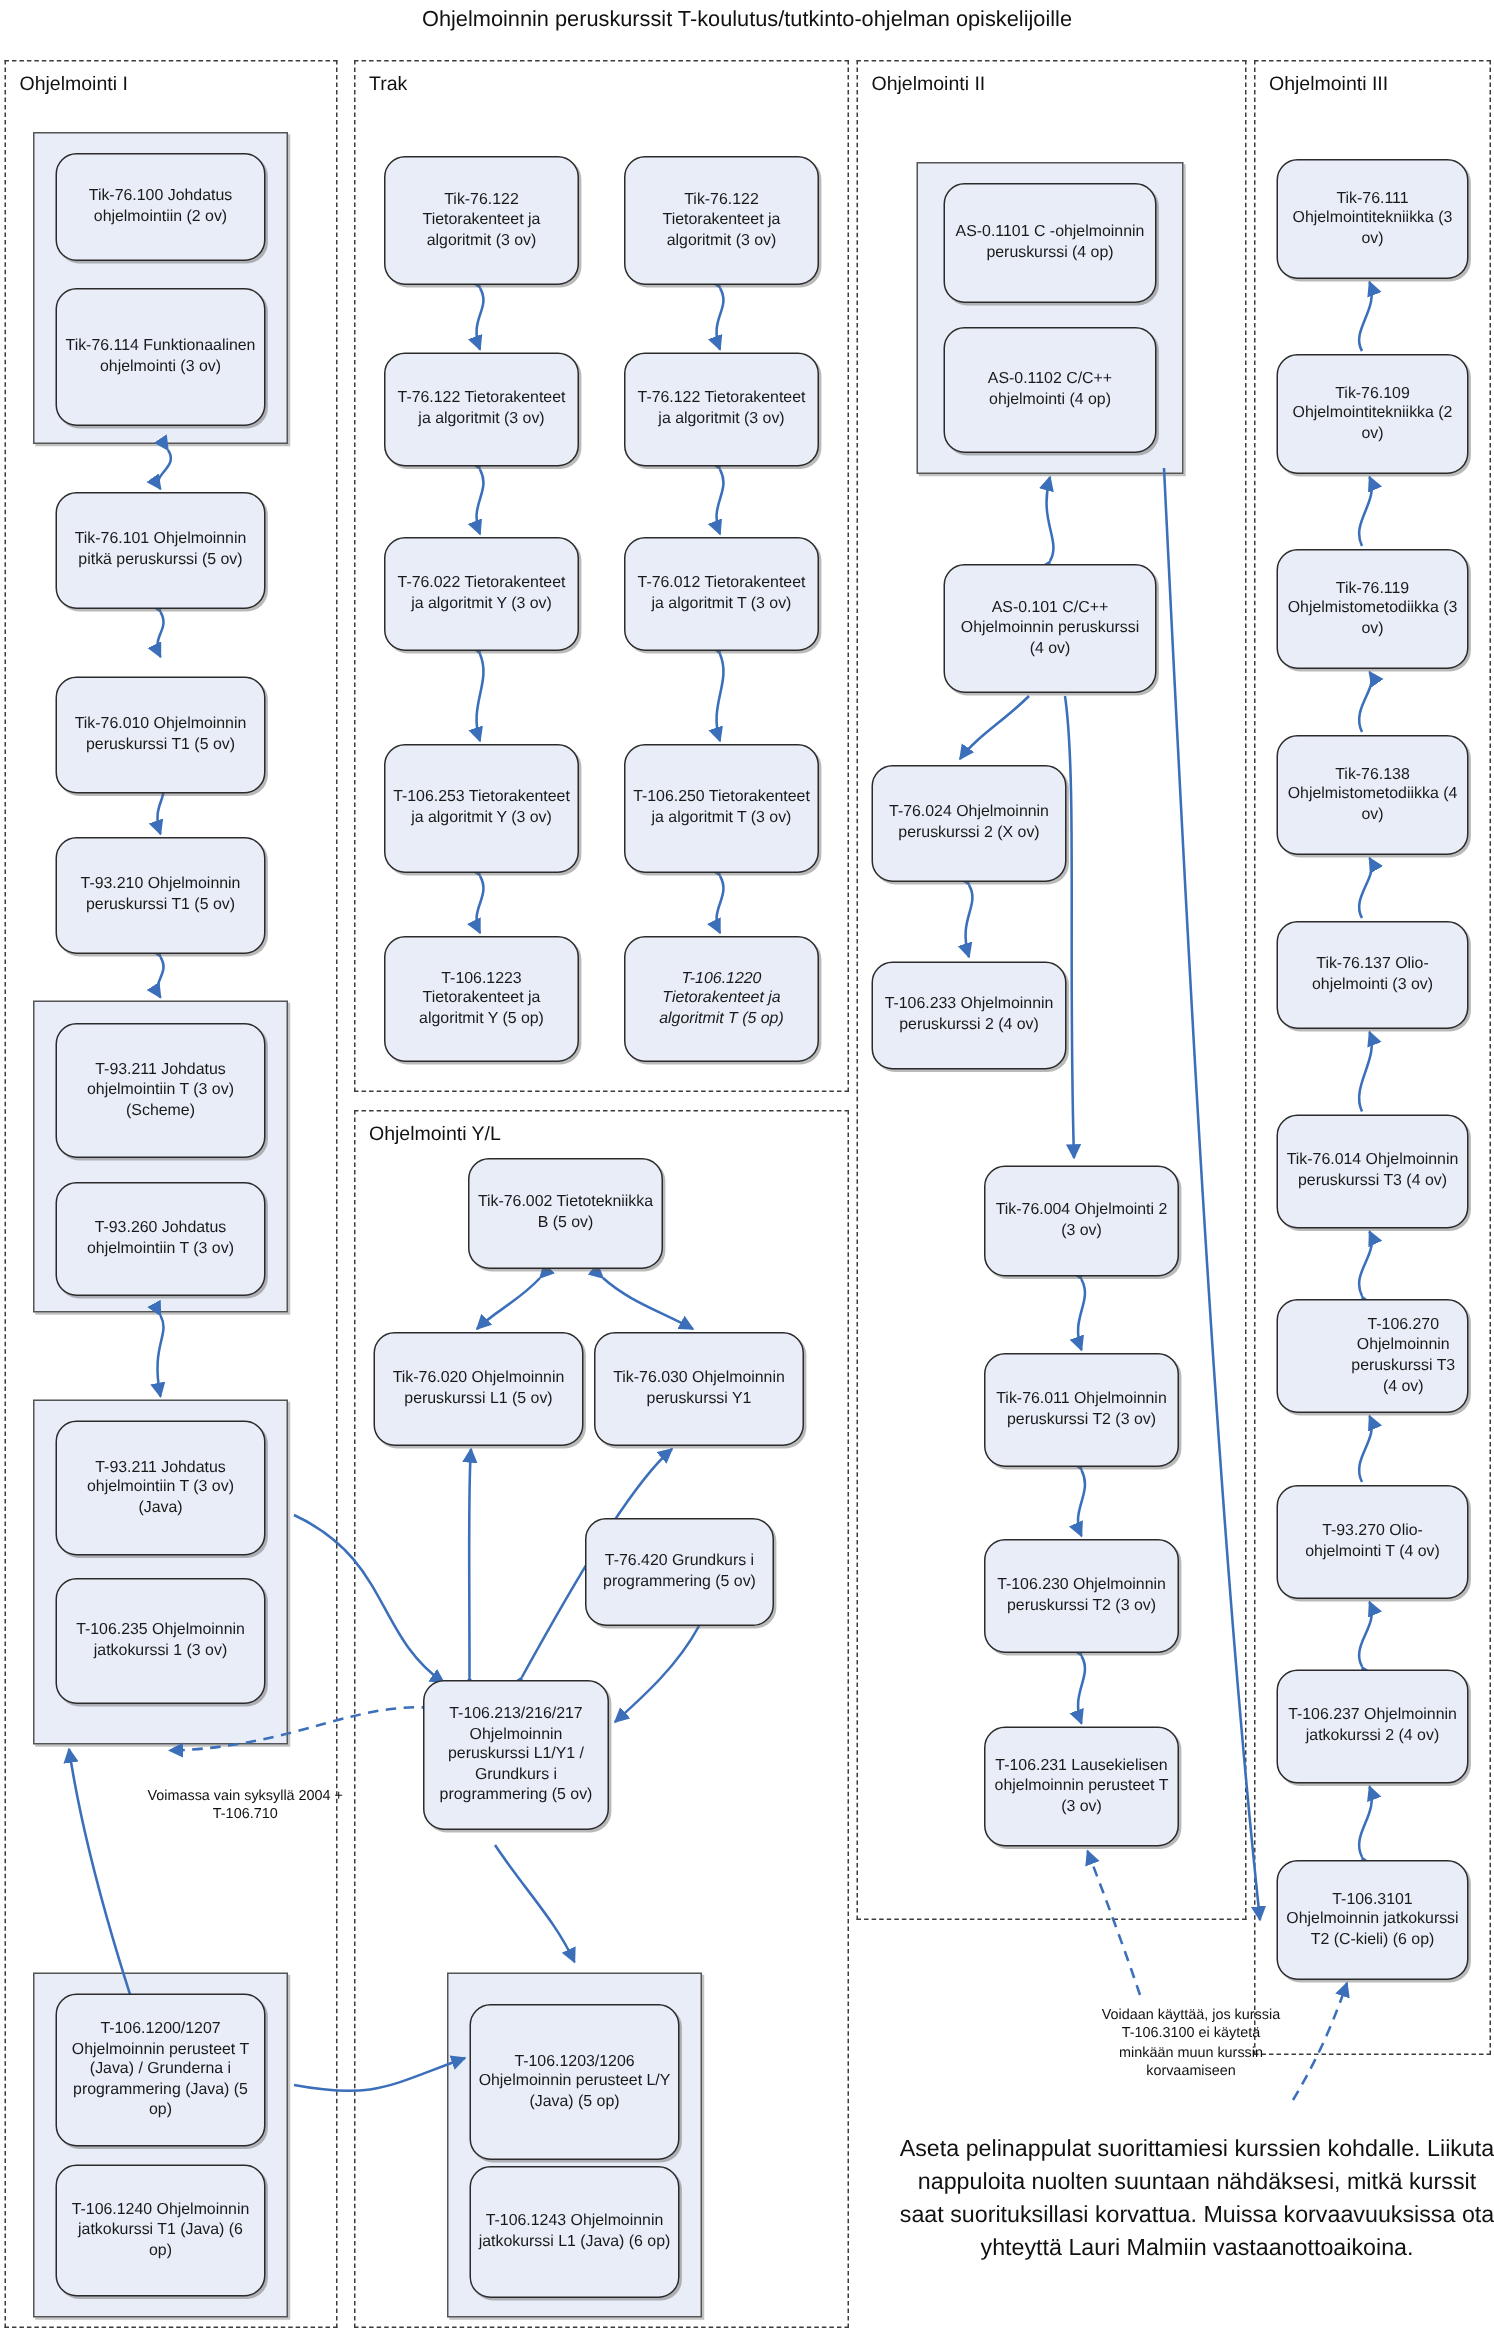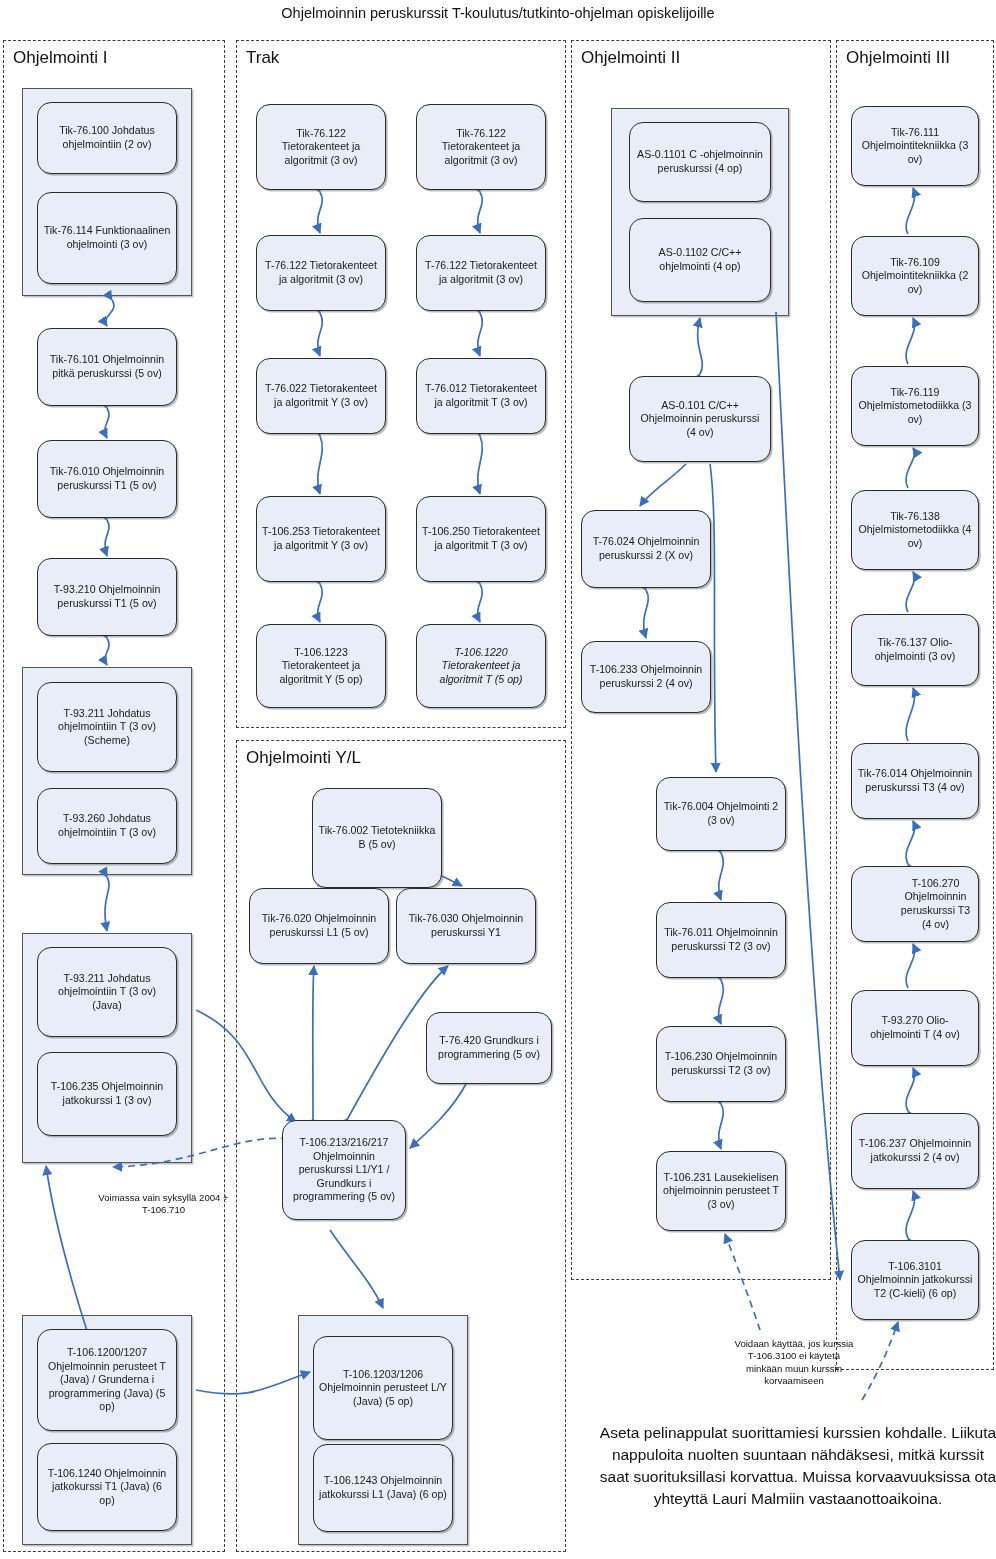--- a/index.html
+++ b/index.html
@@ -1,20 +1,20 @@
 <!DOCTYPE html>
 <html><head>
 <meta charset="utf-8">
 <style>
   html,body{margin:0;padding:0;background:#fff;}
   body{width:996px;height:1559px;position:relative;font-family:"Liberation Sans","DejaVu Sans",sans-serif;color:#1a1a1a;overflow:hidden;}
   #svg-layer{position:absolute;left:0;top:0;width:996px;height:1559px;pointer-events:none;z-index:1;}
   .title{position:absolute;width:996px;text-align:center;top:5px;font-size:14.5px;color:#111;}
   .group{position:absolute;border:1.6px dashed #3c3c3c;box-sizing:border-box;}
-  .group-label{position:absolute;left:9px;top:7px;font-size:17px;color:#111;white-space:nowrap;}
+  .group-label{position:absolute;left:9px;top:7px;font-size:13px;color:#111;white-space:nowrap;}
   .cluster{position:absolute;background:#e8edf7;border:1.5px solid #555;box-sizing:border-box;box-shadow:1.5px 1.5px 0 rgba(80,80,80,.35);}
   .node{position:absolute;background:#e8edf7;border:1.4px solid #2b2b2b;border-radius:14px;box-sizing:border-box;
         display:flex;align-items:center;justify-content:center;text-align:center;
         font-size:10.6px;line-height:1.28;padding:3px 5px;z-index:2;box-shadow:1.6px 1.6px 0 rgba(90,90,90,.42);}
   .node span{display:block;}
   .note{position:absolute;font-size:9.6px;line-height:1.3;text-align:center;color:#111;z-index:3;}
   .footer{position:absolute;font-size:15.5px;line-height:1.42;text-align:center;color:#111;z-index:3;}
 </style>
 </head>
 <body>
@@ -103,21 +103,21 @@
 <div class="cluster" style="left: 611px; top: 108px; width: 178px; height: 208px;"></div>
 <div class="node" style="left: 37px; top: 102px; width: 140px; height: 72px;">
     <span>Tik-76.100 Johdatus ohjelmointiin (2 ov)</span>
   </div>
 <div class="node" style="left: 37px; top: 192px; width: 140px; height: 92px;">
     <span>Tik-76.114 Funktionaalinen ohjelmointi (3 ov)</span>
   </div>
 <div class="node" style="left: 37px; top: 328px; width: 140px; height: 78px;">
     <span>Tik-76.101 Ohjelmoinnin pitkä peruskurssi (5 ov)</span>
   </div>
-<div class="node" style="left: 37px; top: 440px; width: 140px; height: 78px;">
+<div class="node" style="left: 37px; top: 451px; width: 140px; height: 78px;">
     <span>Tik-76.010 Ohjelmoinnin peruskurssi T1 (5 ov)</span>
   </div>
 <div class="node" style="left: 37px; top: 558px; width: 140px; height: 78px;">
     <span>T-93.210 Ohjelmoinnin peruskurssi T1 (5 ov)</span>
   </div>
 <div class="node" style="left: 37px; top: 682px; width: 140px; height: 90px;">
     <span>T-93.211 Johdatus ohjelmointiin T (3 ov) (Scheme)</span>
   </div>
 <div class="node" style="left: 37px; top: 788px; width: 140px; height: 76px;">
     <span>T-93.260 Johdatus ohjelmointiin T (3 ov)</span>
@@ -157,30 +157,30 @@
   </div>
 <div class="node" style="left: 416px; top: 358px; width: 130px; height: 76px;">
     <span>T-76.012 Tietorakenteet ja algoritmit T (3 ov)</span>
   </div>
 <div class="node" style="left: 416px; top: 496px; width: 130px; height: 86px;">
     <span>T-106.250 Tietorakenteet ja algoritmit T (3 ov)</span>
   </div>
 <div class="node" style="left: 416px; top: 624px; width: 130px; height: 84px; font-style: italic;">
     <span>T-106.1220 Tietorakenteet ja algoritmit T (5 op)</span>
   </div>
-<div class="node" style="left: 312px; top: 788px; width: 130px; height: 100px;">
+<div class="node" style="left: 312px; top: 772px; width: 130px; height: 74px;">
     <span>Tik-76.002 Tietotekniikka B (5 ov)</span>
   </div>
 <div class="node" style="left: 249px; top: 888px; width: 140px; height: 76px;">
     <span>Tik-76.020 Ohjelmoinnin peruskurssi L1 (5 ov)</span>
   </div>
 <div class="node" style="left: 396px; top: 888px; width: 140px; height: 76px;">
     <span>Tik-76.030 Ohjelmoinnin peruskurssi Y1</span>
   </div>
-<div class="node" style="left: 426px; top: 1012px; width: 126px; height: 72px;">
+<div class="node" style="left: 390px; top: 1012px; width: 126px; height: 72px;">
     <span>T-76.420 Grundkurs i programmering (5 ov)</span>
   </div>
 <div class="node" style="left: 282px; top: 1120px; width: 124px; height: 100px;">
     <span>T-106.213/216/217 Ohjelmoinnin peruskurssi L1/Y1 / Grundkurs i programmering (5 ov)</span>
   </div>
 <div class="node" style="left: 313px; top: 1336px; width: 140px; height: 104px;">
     <span>T-106.1203/1206 Ohjelmoinnin perusteet L/Y (Java) (5 op)</span>
   </div>
 <div class="node" style="left: 313px; top: 1444px; width: 140px; height: 88px;">
     <span>T-106.1243 Ohjelmoinnin jatkokurssi L1 (Java) (6 op)</span>

